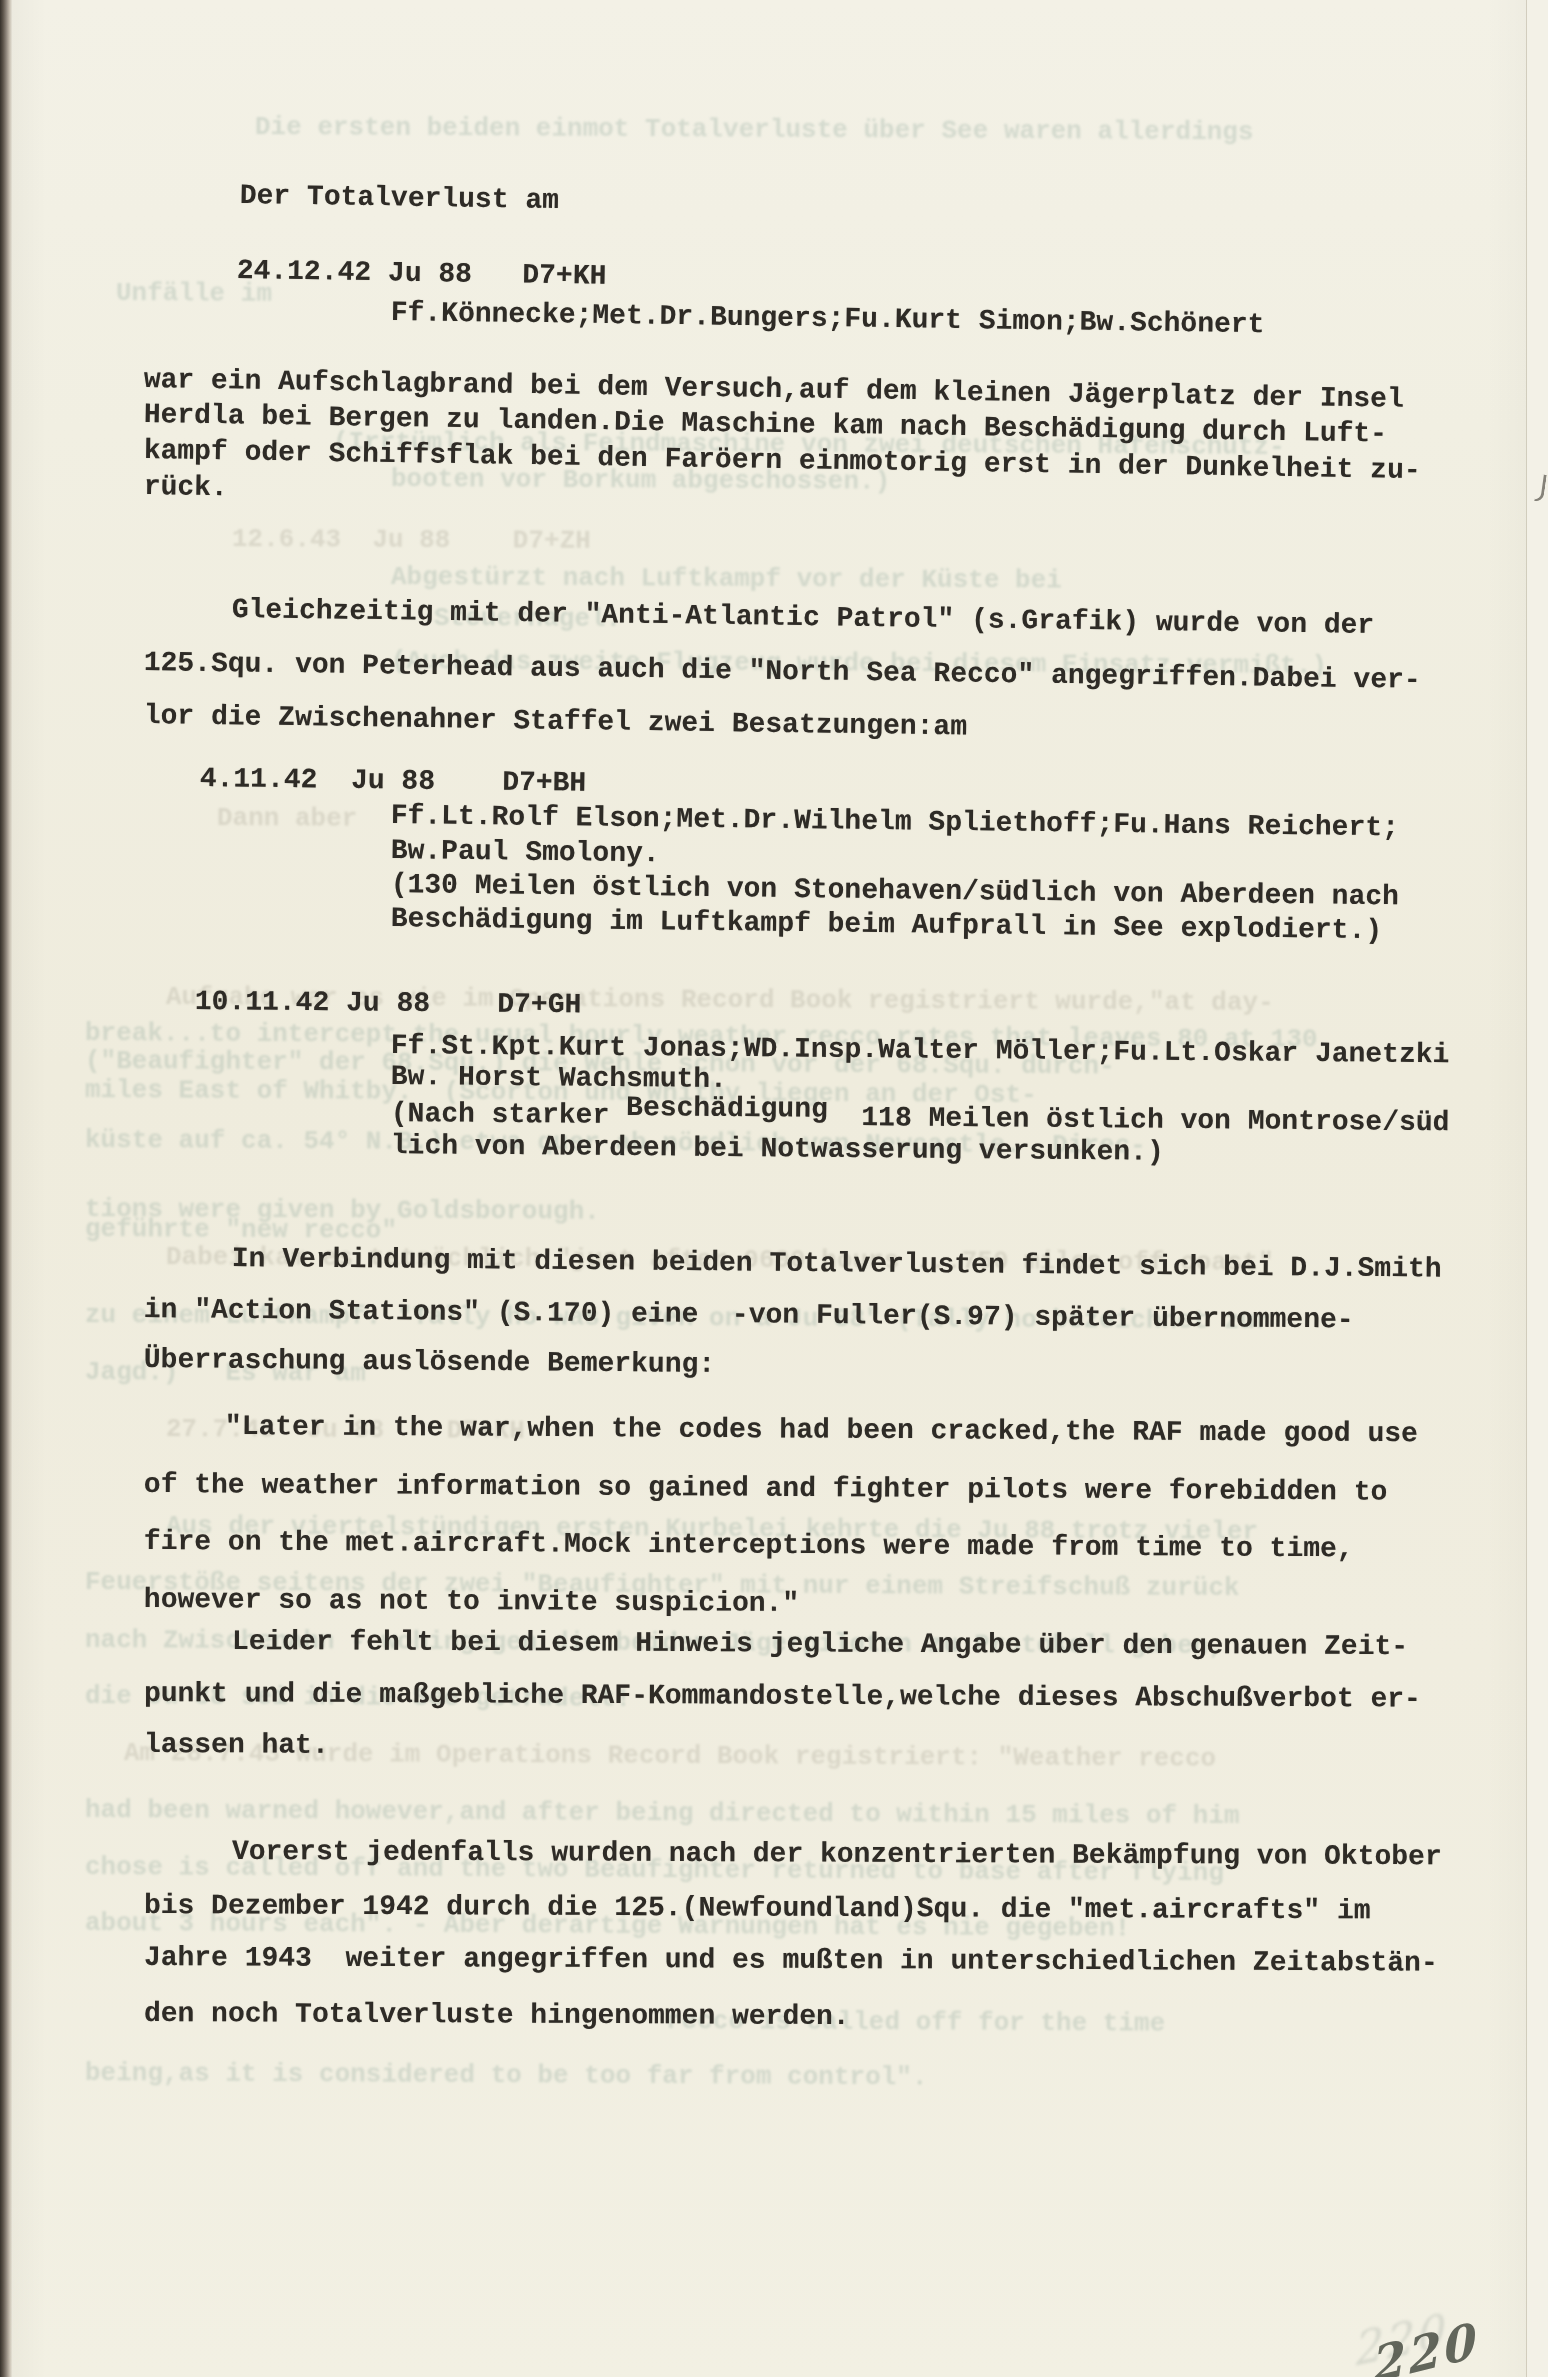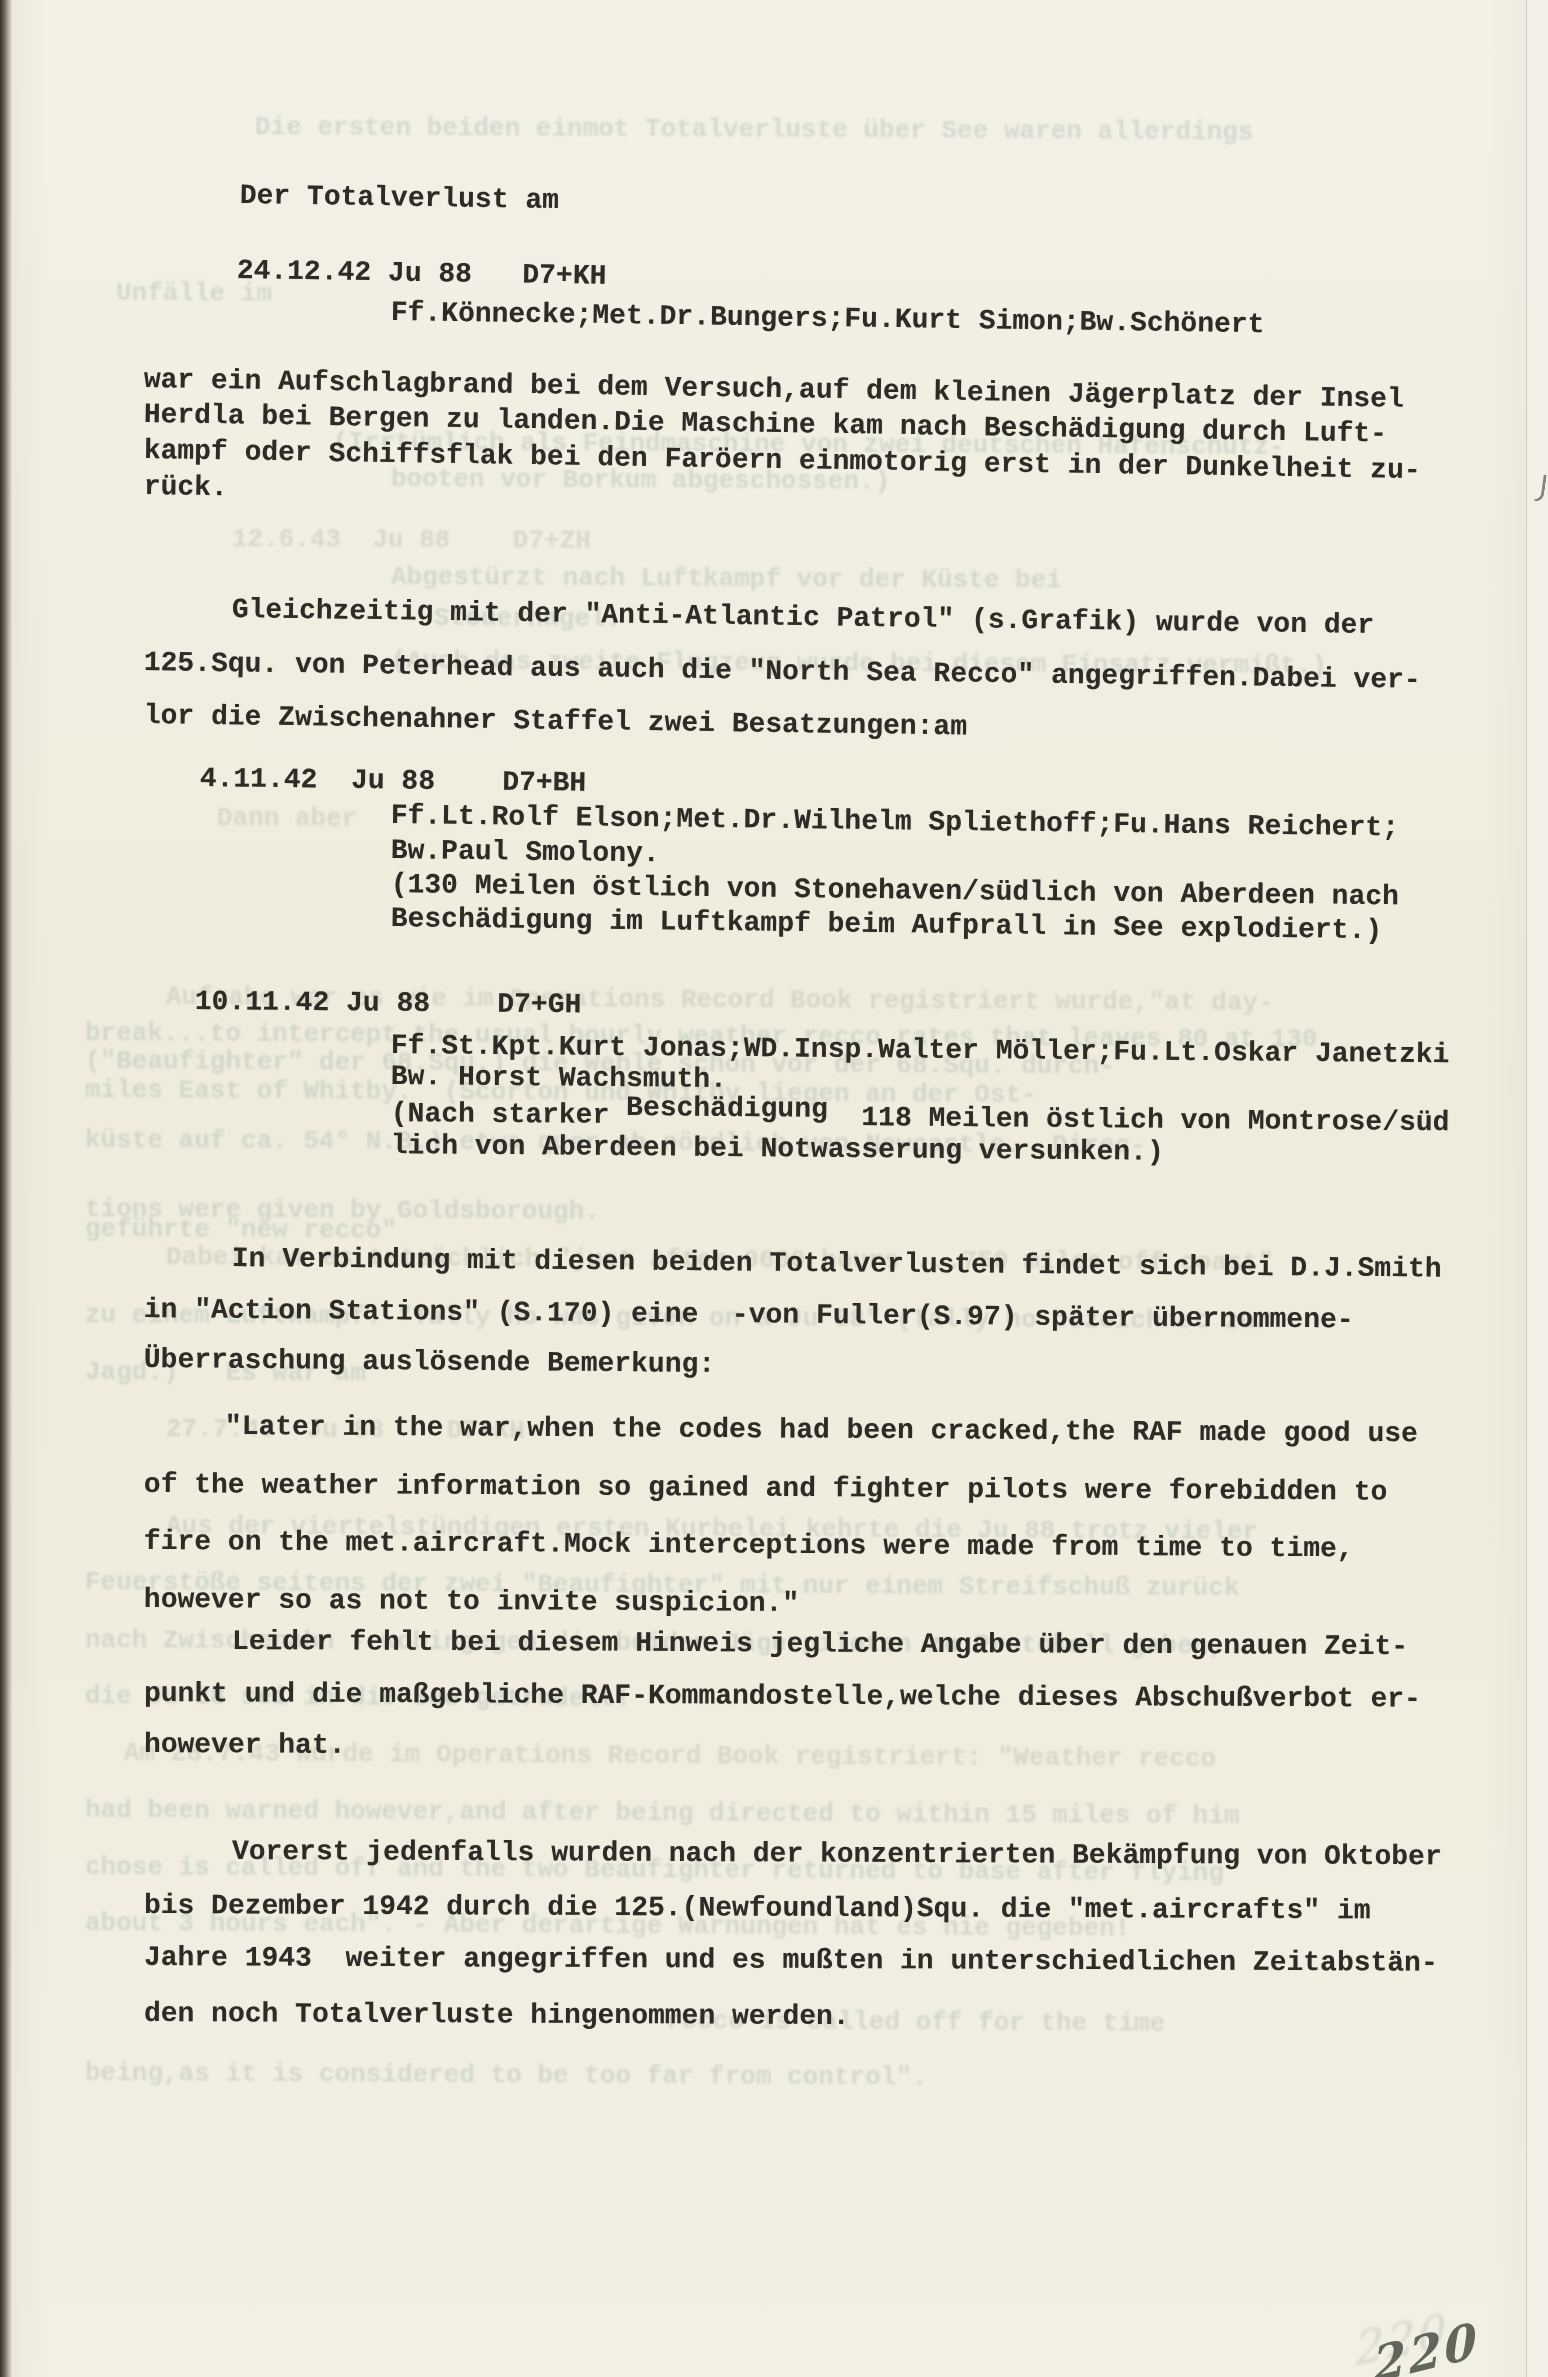--- a/index.html
+++ b/index.html
@@ -145,21 +145,21 @@
 <div class="tl r05" id="Lp3b">in "Action Stations" (S.170) eine  -von Fuller(S.97) später übernommene-</div>
 <div class="tl r05" id="Lp3c">Überraschung auslösende Bemerkung:</div>
 
 <div class="tl r03" id="Lqa">"Later in the war,when the codes had been cracked,the RAF made good use</div>
 <div class="tl r03" id="Lqb">of the weather information so gained and fighter pilots were forebidden to</div>
 <div class="tl r03" id="Lqc">fire on the met.aircraft.Mock interceptions were made from time to time,</div>
 <div class="tl r03" id="Lqd">however so as not to invite suspicion."</div>
 
 <div class="tl r02" id="Lp4a">Leider fehlt bei diesem Hinweis jegliche Angabe über den genauen Zeit-</div>
 <div class="tl r02" id="Lp4b">punkt und die maßgebliche RAF-Kommandostelle,welche dieses Abschußverbot er-</div>
-<div class="tl r02" id="Lp4c">however hat.</div>
+<div class="tl r02" id="Lp4c">lassen hat.</div>
 
 <div class="tl r02" id="Lp5a">Vorerst jedenfalls wurden nach der konzentrierten Bekämpfung von Oktober</div>
 <div class="tl r02" id="Lp5b">bis Dezember 1942 durch die 125.(Newfoundland)Squ. die "met.aircrafts" im</div>
 <div class="tl r02" id="Lp5c">Jahre 1943  weiter angegriffen und es mußten in unterschiedlichen Zeitabstän-</div>
 <div class="tl r02" id="Lp5d">den noch Totalverluste hingenommen werden.</div>
 
 <div class="pgnum-ghost">220</div>
 <div class="pgnum">220</div>
 
 

